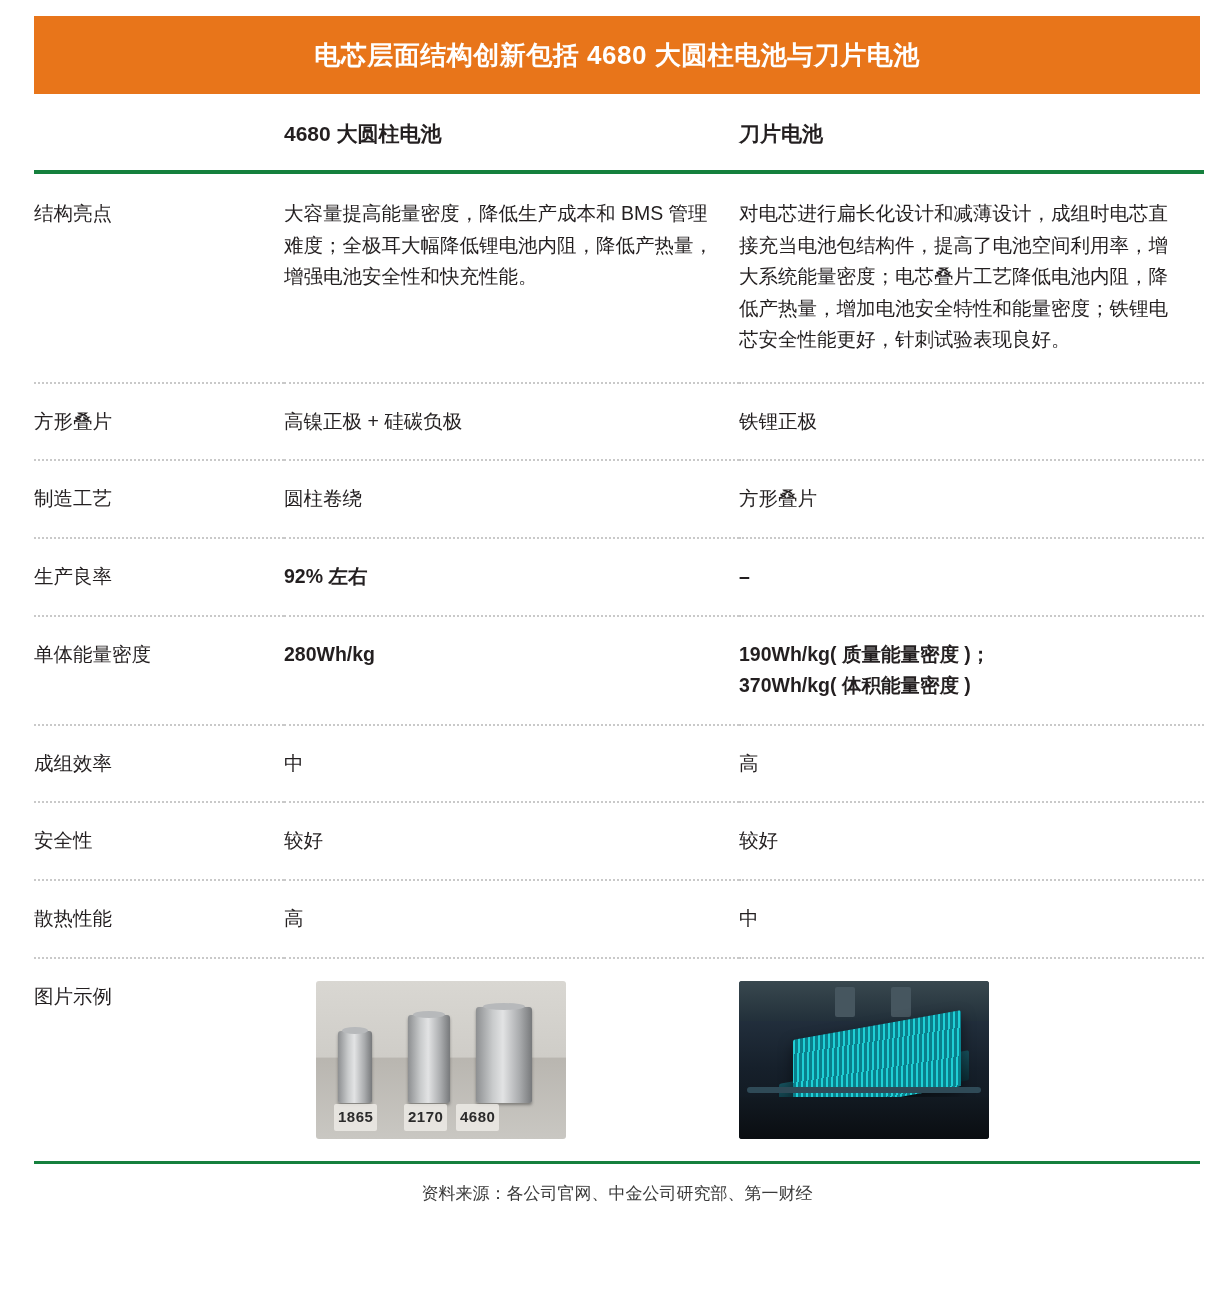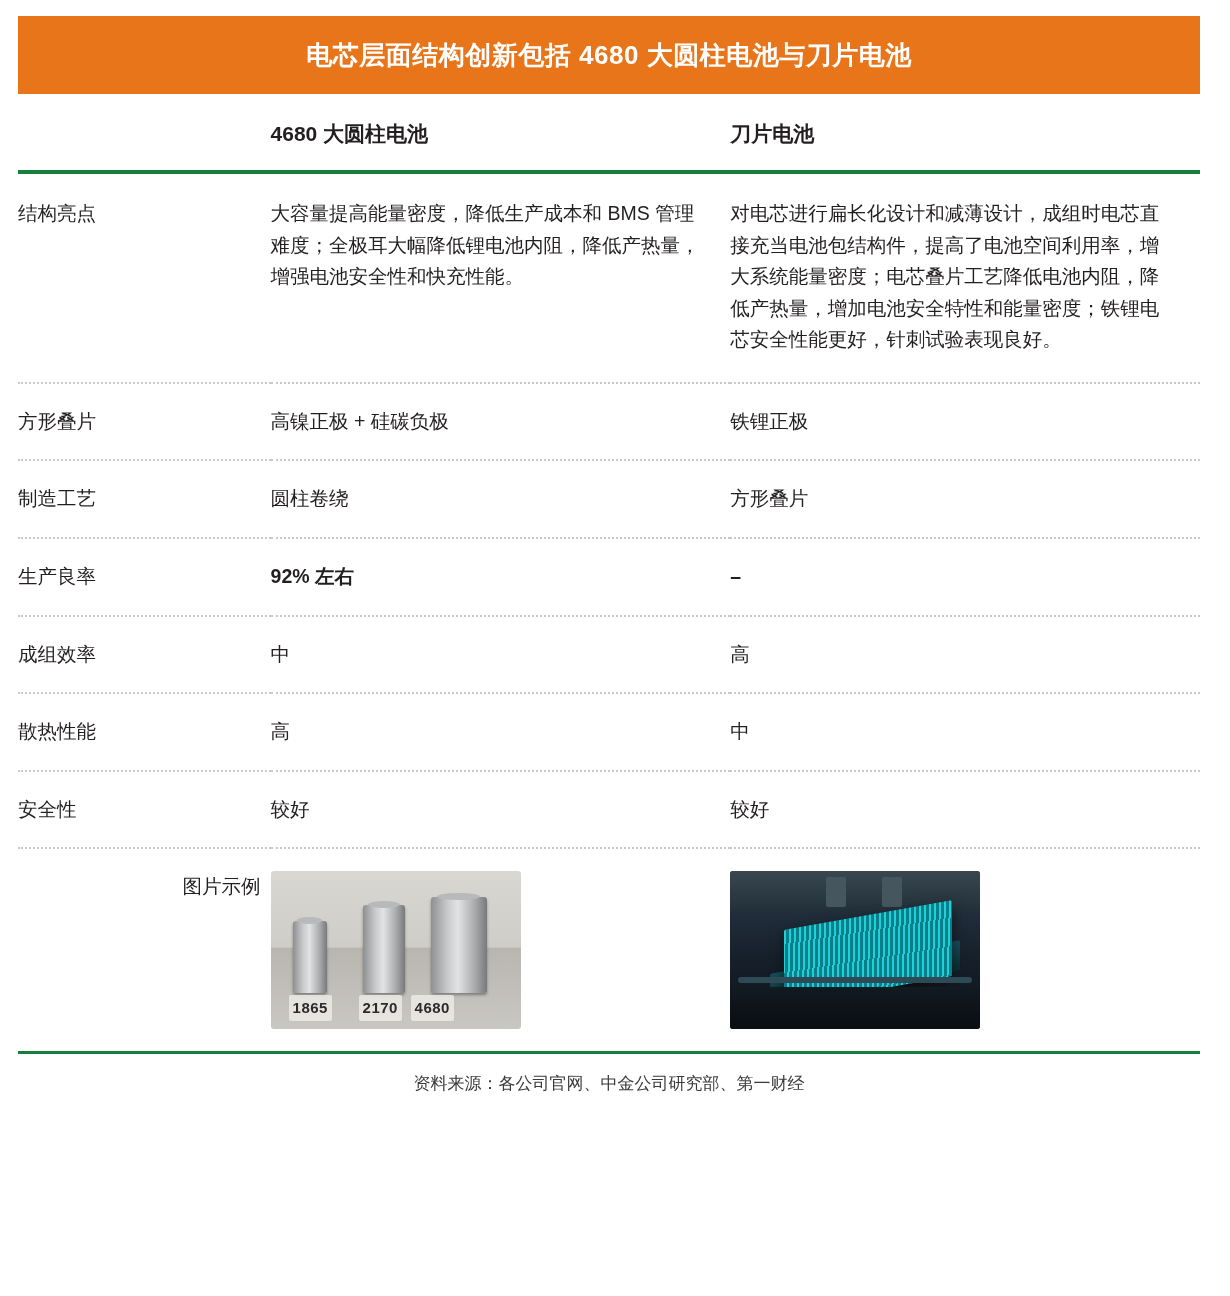--- a/index.html
+++ b/index.html
@@ -12,21 +12,21 @@
     height: 1296px;
     font-family: "Liberation Sans", "DejaVu Sans", sans-serif;
     color: #231f20;
     -webkit-font-smoothing: antialiased;
   }
   .page {
     position: relative;
     width: 1230px;
     height: 1296px;
     box-sizing: border-box;
-    padding: 16px 30px 0 18px;
+    padding: 16px 30px 0 34px;
   }
   
   .banner {
     background: #e8751a;
     height: 78px;
     display: flex;
     align-items: center;
     justify-content: center;
     margin: 0 0 0 0;
   }
@@ -72,36 +72,37 @@
     color: #231f20;
     padding-right: 10px;
   }
   tbody td.val {
     font-weight: normal;
   }
   tbody td.bold {
     font-weight: bold;
   }
   tbody tr.tall td { padding-top: 24px; padding-bottom: 26px; }
-  tbody tr:last-child td { border-bottom: none; text-align: right; }
+  tbody tr:last-child td { border-bottom: none; }
 
   
   .imgrow td { padding-bottom: 14px; }
   .photo {
     width: 250px;
     height: 158px;
     border-radius: 3px;
     overflow: hidden;
     position: relative;
     display: block;
   }
   
   .photo.cells {
     background:
       linear-gradient(#d9d7d2, #cfcdc8 48%, #b9b6b0 49%, #c9c7c2 100%);
+    margin-left: 32px;
   }
   .cells .cell {
     position: absolute;
     bottom: 36px;
     background: linear-gradient(90deg,#8d8f91 0%, #c9cbcc 30%, #e2e3e4 48%, #a9abad 78%, #77797b 100%);
     border-radius: 3px 3px 2px 2px;
     box-shadow: 0 2px 3px rgba(0,0,0,0.35);
   }
   .cells .cell:before {
     content: "";
@@ -226,33 +227,39 @@
         <td class="rowlabel">制造工艺</td>
         <td class="val">圆柱卷绕</td>
         <td class="val">方形叠片</td>
       </tr>
       <tr>
         <td class="rowlabel">生产良率</td>
         <td class="val bold">92% 左右</td>
         <td class="val bold">–</td>
       </tr>
       <tr>
+        <td class="rowlabel">单体能量密度</td>
+        <td class="val bold">280Wh/kg</td>
+        <td class="val bold" style="white-space: pre-line;">190Wh/kg( 质量能量密度 )；
+370Wh/kg( 体积能量密度 )</td>
+      </tr>
+      <tr>
         <td class="rowlabel">成组效率</td>
         <td class="val">中</td>
         <td class="val">高</td>
       </tr>
       <tr>
+        <td class="rowlabel">安全性</td>
+        <td class="val">较好</td>
+        <td class="val">较好</td>
+      </tr>
+      <tr>
         <td class="rowlabel">散热性能</td>
         <td class="val">高</td>
         <td class="val">中</td>
-      </tr>
-      <tr>
-        <td class="rowlabel">安全性</td>
-        <td class="val">较好</td>
-        <td class="val">较好</td>
       </tr>
       <tr class="imgrow">
         <td class="rowlabel">图片示例</td>
         <td>
           <div class="photo cells">
             <div class="cell c-a"></div>
             <div class="cell c-b"></div>
             <div class="cell c-c"></div>
             <div class="lbl l-a">1865</div>
             <div class="lbl l-b">2170</div>

